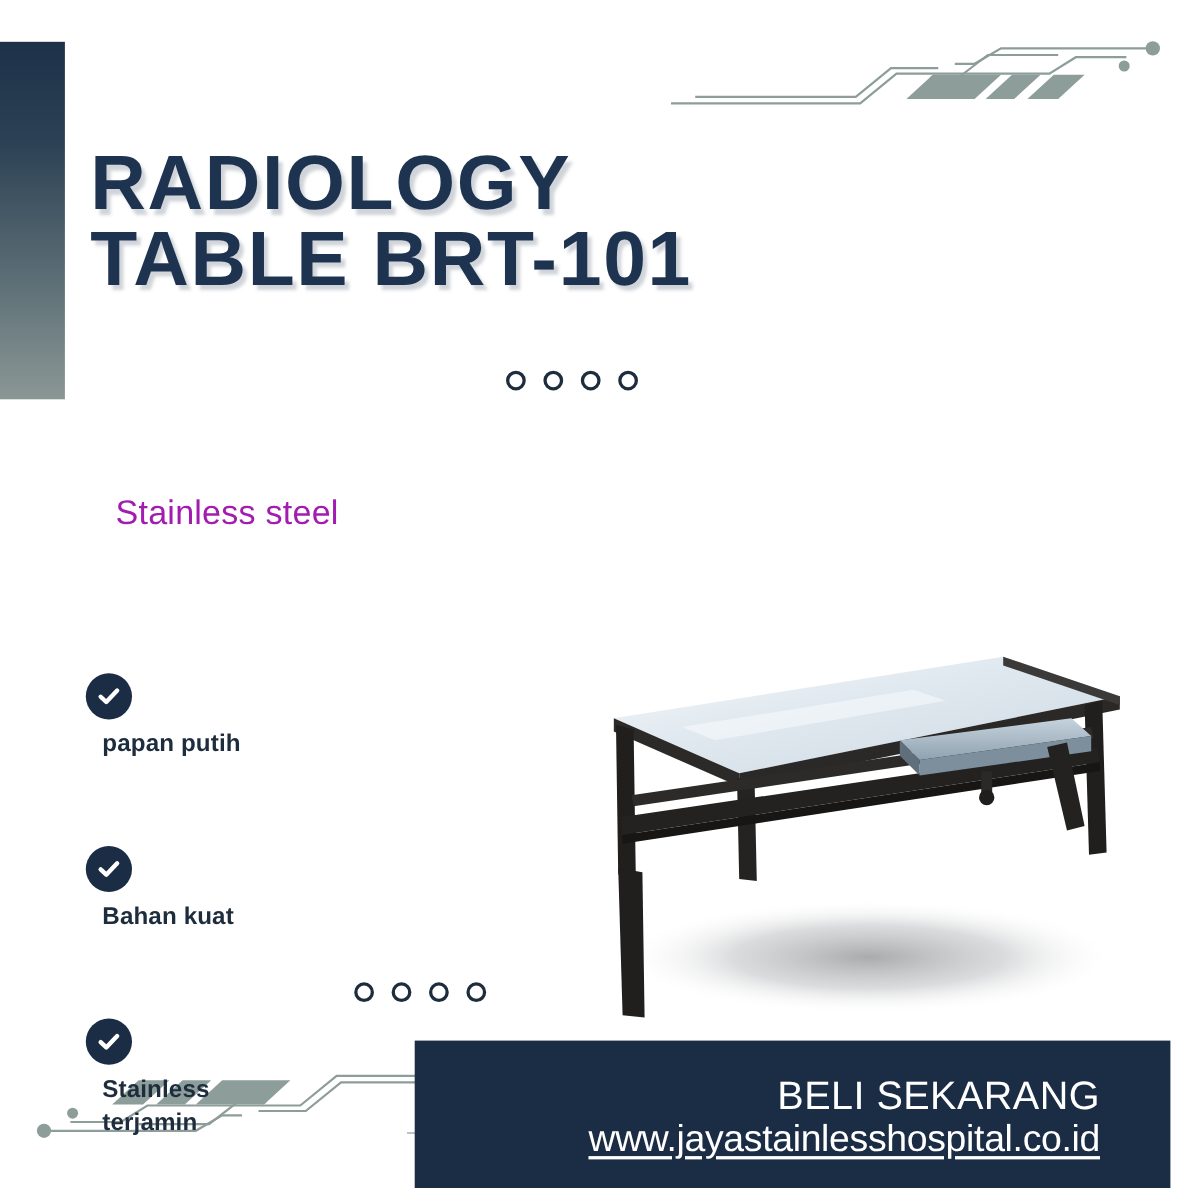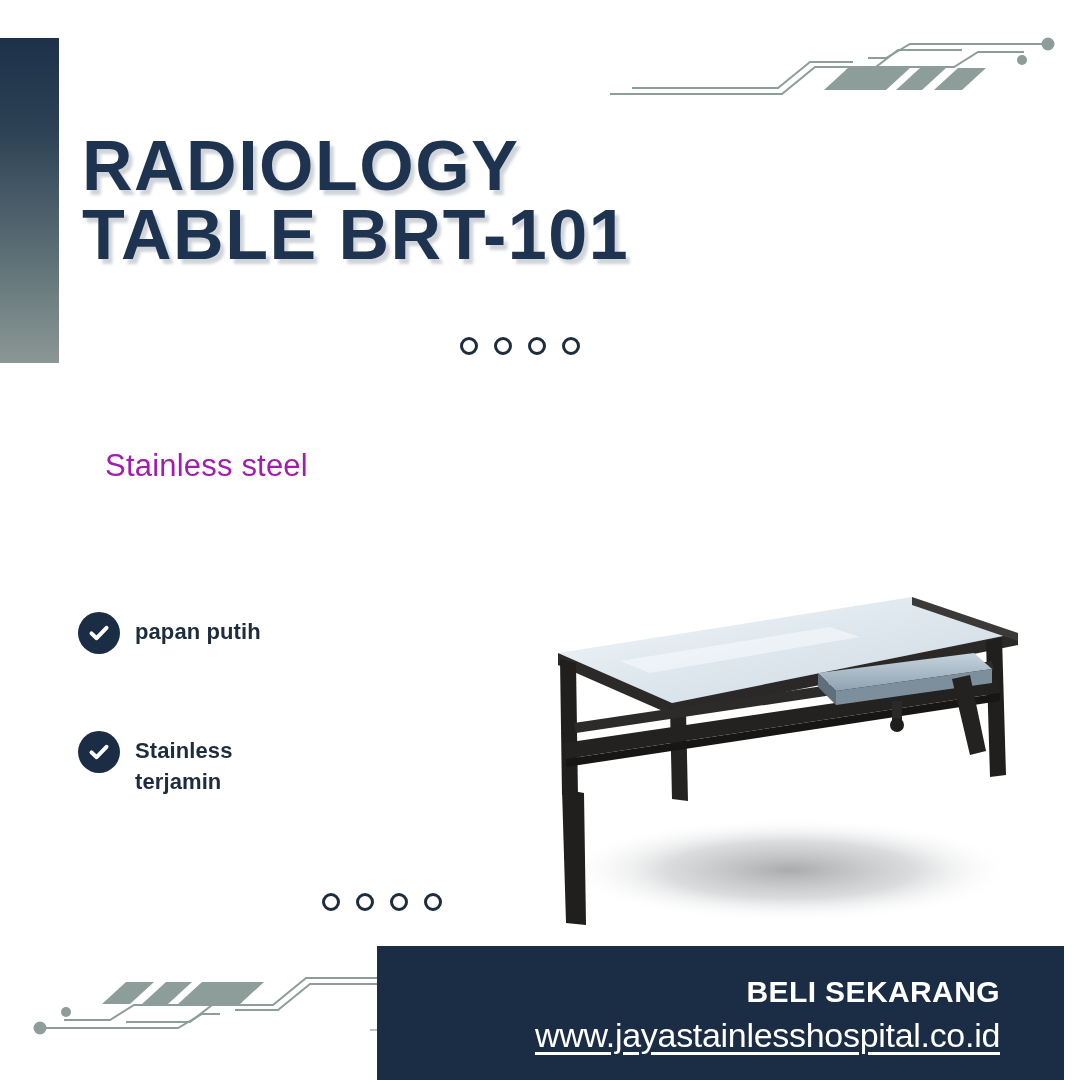--- a/index.html
+++ b/index.html
@@ -72,20 +72,21 @@
   .features {
     position: absolute;
     left: 78px;
     top: 610px;
     width: 290px;
   }
   .feature-item {
     display: flex;
     align-items: flex-start;
     margin-bottom: 75px;
+    flex-direction: column;
   }
   .feature-item:last-child { margin-bottom: 0; }
   .check-icon {
     flex: 0 0 auto;
     width: 42px;
     height: 42px;
     border-radius: 50%;
     background: #1b2c45;
     display: flex;
     align-items: center;
@@ -119,22 +120,22 @@
     left: 377px;
     top: 946px;
     width: 703px;
     height: 134px;
     background: #1b2c45;
   }
   .cta-label {
     position: absolute;
     right: 64px;
     top: 975px;
-    font-size: 30px;
-    font-weight: bold;
+    font-size: 36px;
+    font-weight: normal;
     color: #ffffff;
     letter-spacing: 0.4px;
     text-align: right;
   }
   .cta-url {
     position: absolute;
     right: 64px;
     top: 1016px;
     font-size: 34px;
     font-weight: normal;
@@ -224,20 +225,28 @@
         </svg>
       </span>
       <span class="feature-label">papan putih</span>
     </div>
     <div class="feature-item">
       <span class="check-icon">
         <svg width="24" height="24" viewBox="0 0 24 24" xmlns="http://www.w3.org/2000/svg">
           <path d="M4.5 12.4 L9.6 17.2 L19.5 6.8" fill="none" stroke="#ffffff" stroke-width="4" stroke-linecap="round" stroke-linejoin="round"></path>
         </svg>
       </span>
+      <span class="feature-label">Bahan kuat</span>
+    </div>
+    <div class="feature-item">
+      <span class="check-icon">
+        <svg width="24" height="24" viewBox="0 0 24 24" xmlns="http://www.w3.org/2000/svg">
+          <path d="M4.5 12.4 L9.6 17.2 L19.5 6.8" fill="none" stroke="#ffffff" stroke-width="4" stroke-linecap="round" stroke-linejoin="round"></path>
+        </svg>
+      </span>
       <span class="feature-label" style="max-width:110px;">Stainless terjamin</span>
     </div>
   </div>
 
   <div class="rings rings-features">
     <span class="ring"></span>
     <span class="ring"></span>
     <span class="ring"></span>
     <span class="ring"></span>
   </div>

